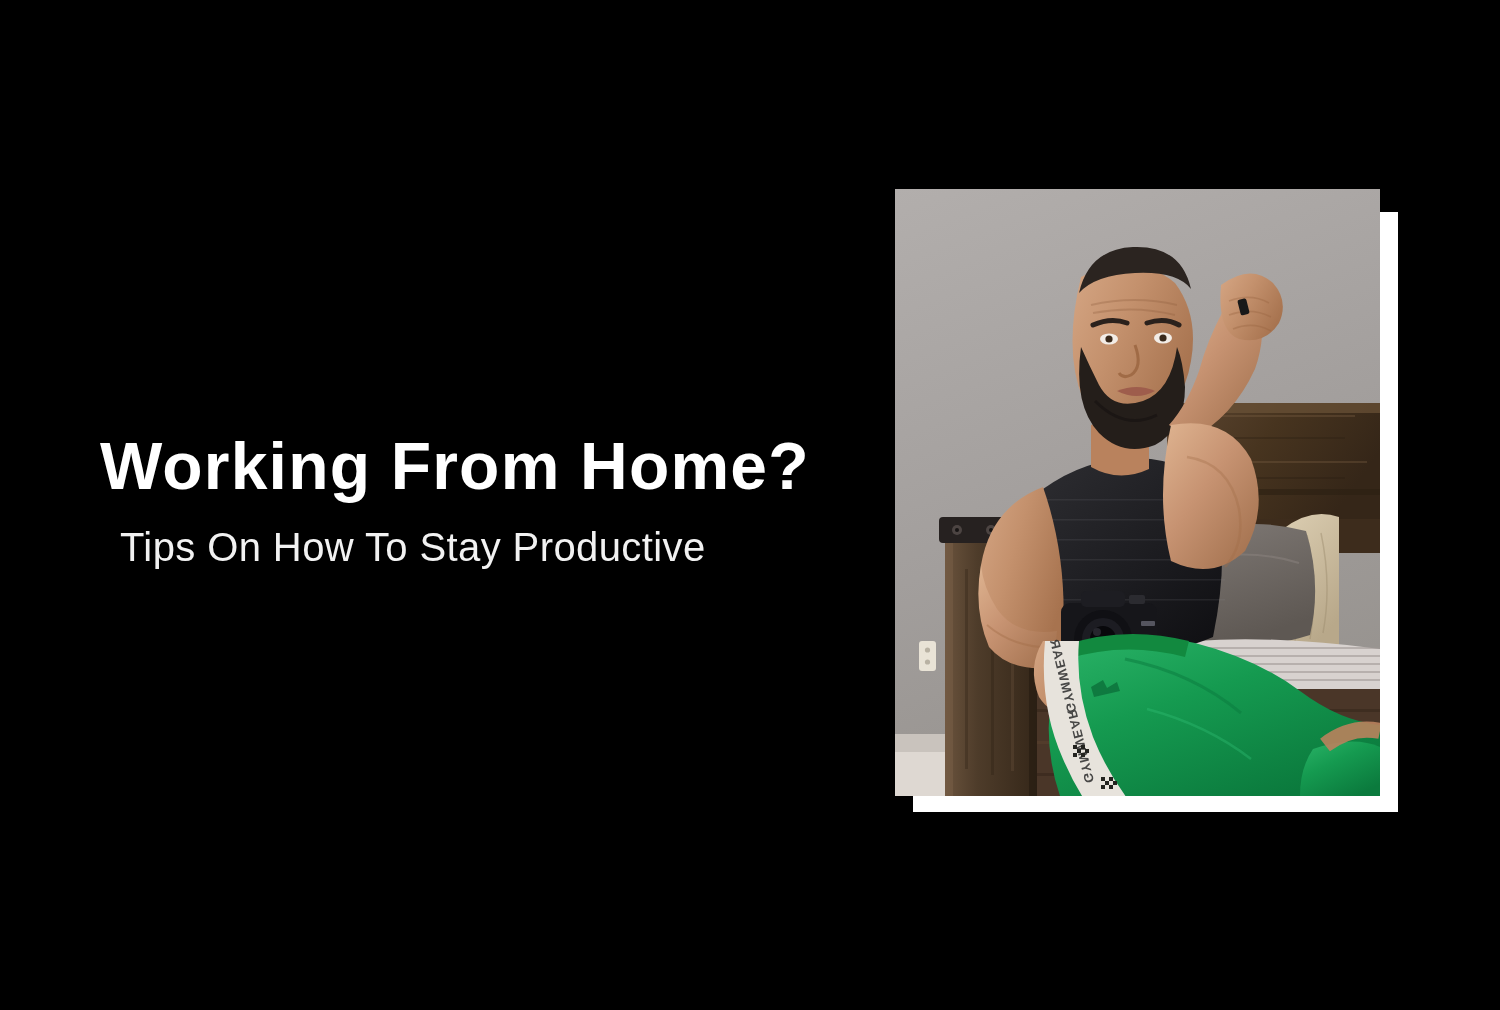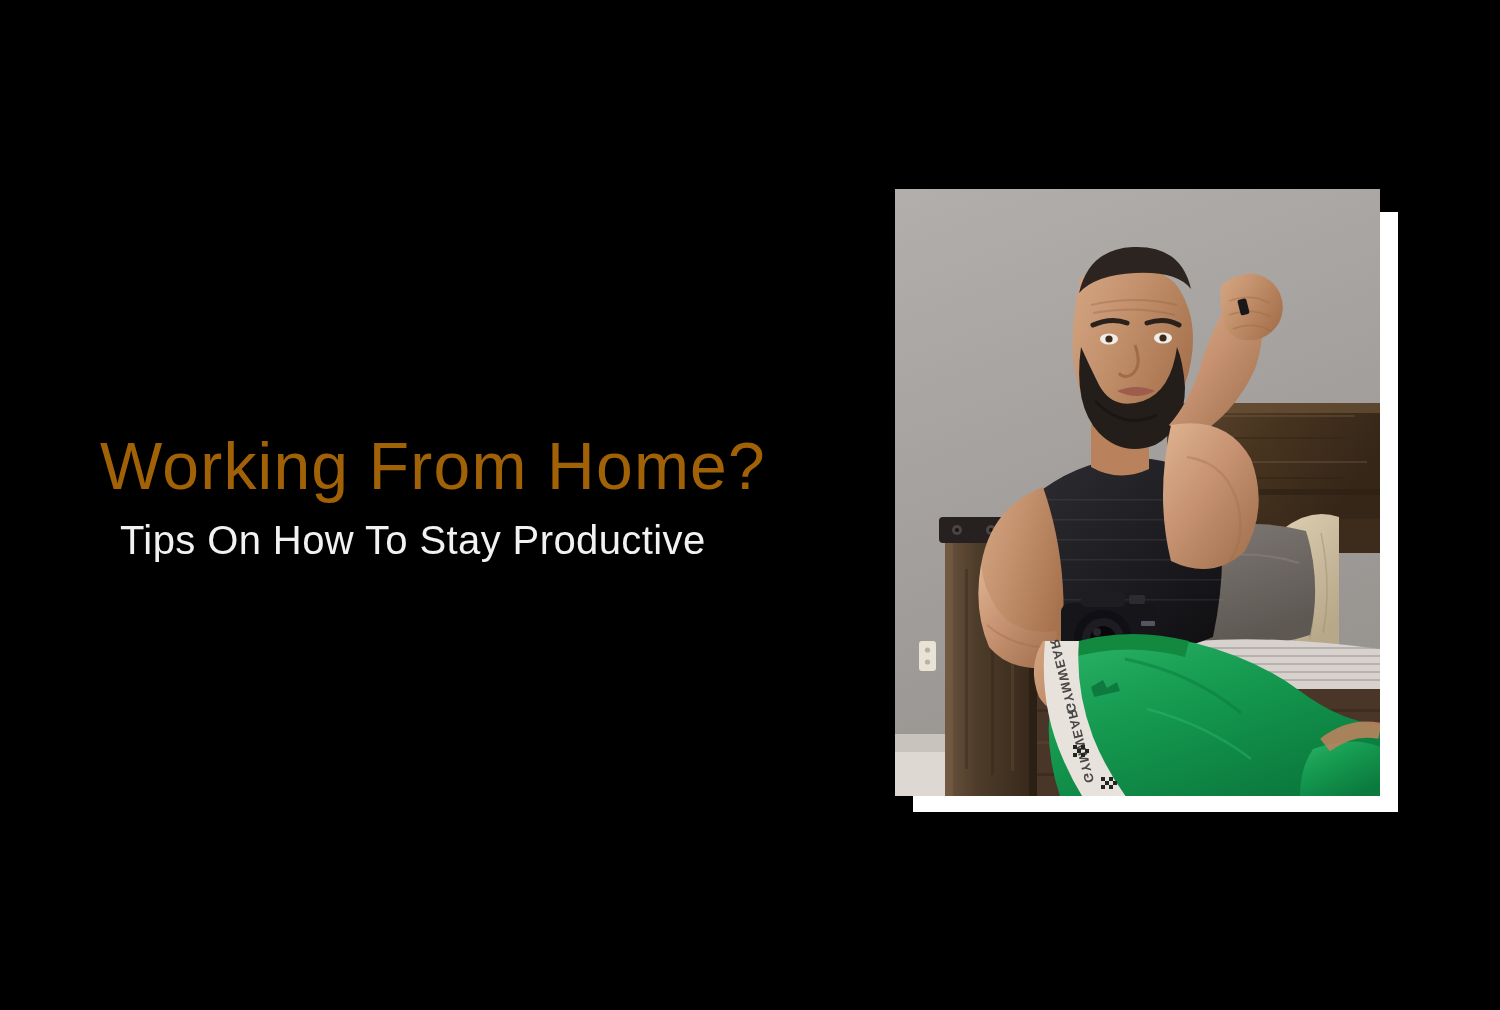--- a/index.html
+++ b/index.html
@@ -17,36 +17,36 @@
     background:#000000;
   }
 
   
   .text-block {
     position:absolute;
     left:100px; top:432px;
     width:770px;
   }
   .headline {
-    color:#a16207;
+    color:#ffffff;
     font-family:"Liberation Sans", sans-serif;
     font-size:66px;
-    font-weight:400;
+    font-weight:700;
     letter-spacing:1.2px;
     line-height:1.05;
     white-space:nowrap;
   }
   .subhead {
     color:#f2f2f2;
     font-family:"Liberation Sans", sans-serif;
     font-size:40px;
     font-weight:300;
     letter-spacing:0.4px;
     line-height:1.1;
-    margin-top:17px;
+    margin-top:24px;
     margin-left:20px;
     white-space:nowrap;
   }
 
   
   .photo-wrap {
     position:absolute;
     left:895px; top:189px;
     width:505px; height:625px;
   }

